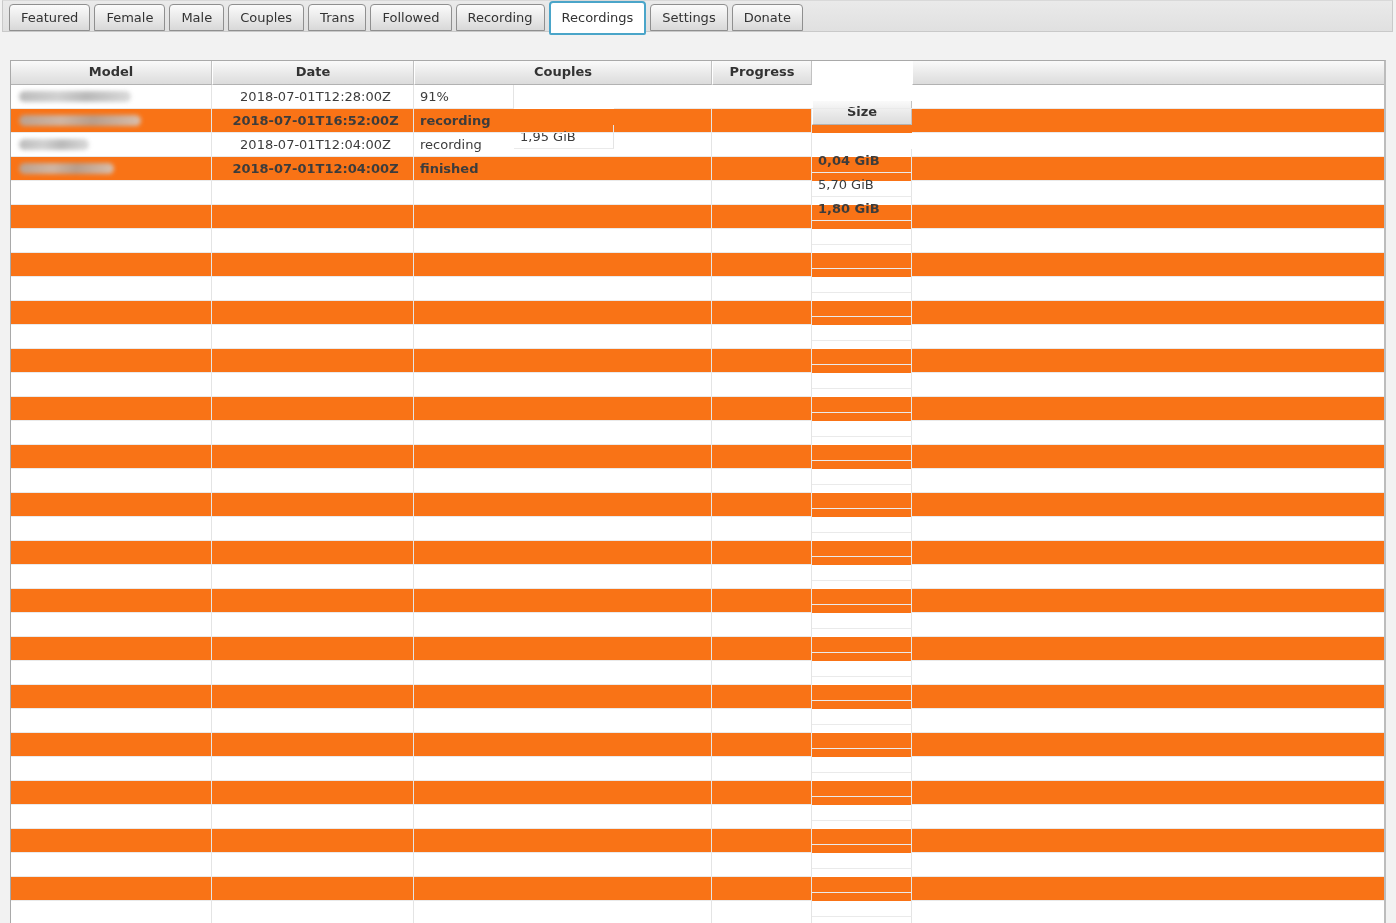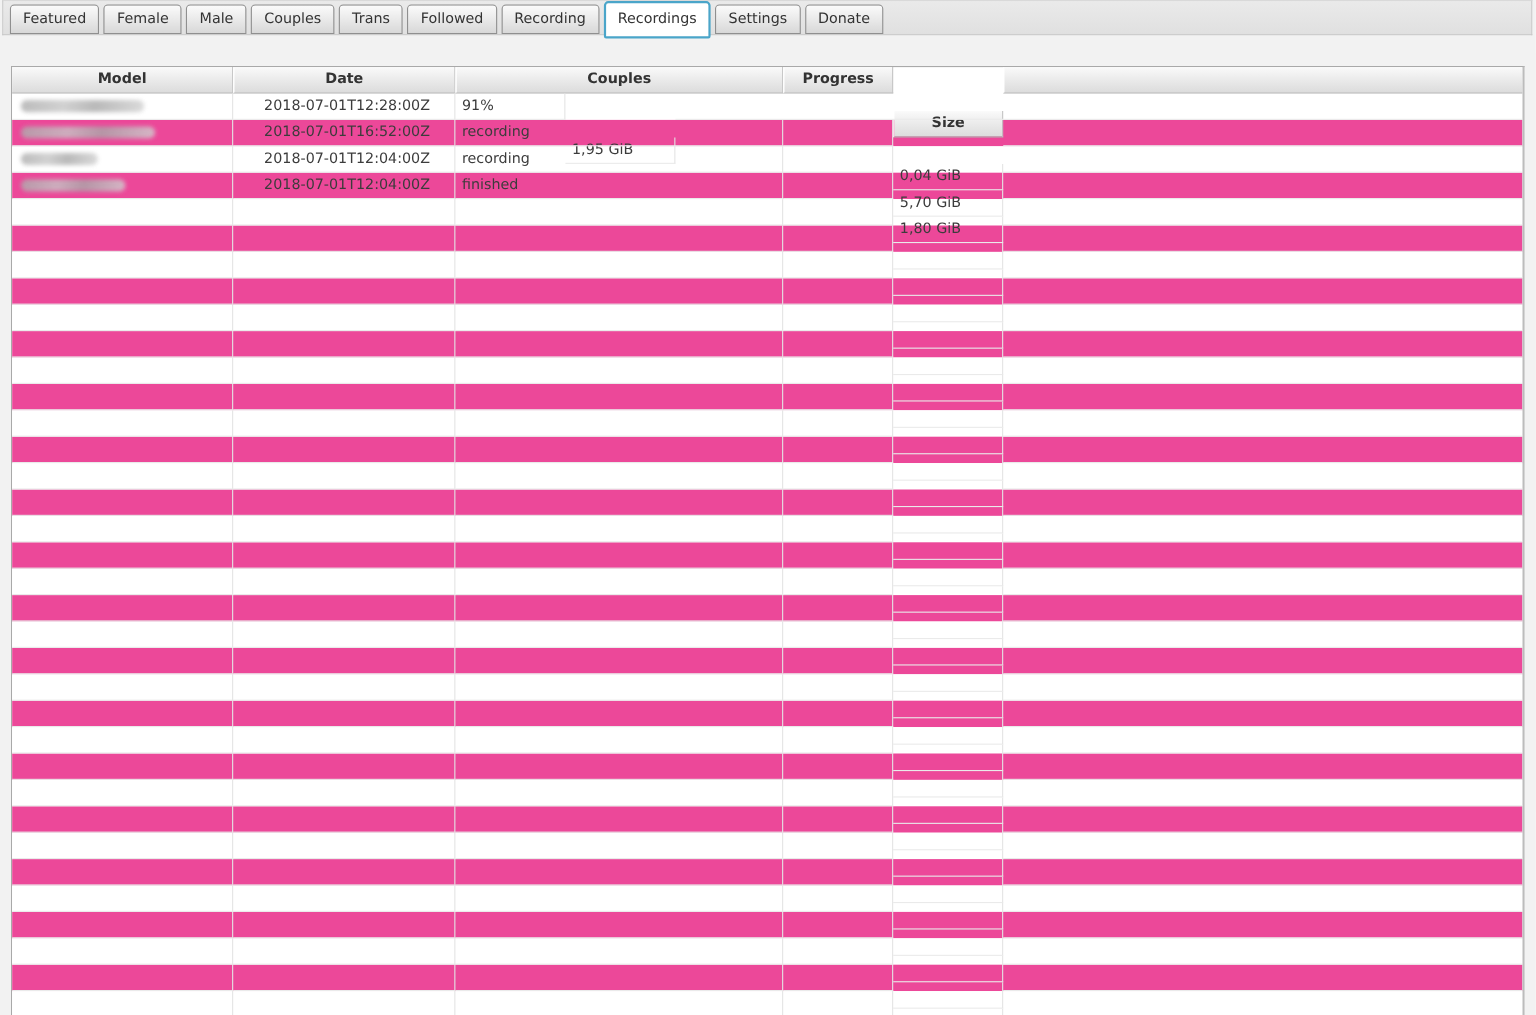--- a/index.html
+++ b/index.html
@@ -96,21 +96,21 @@
     overflow: hidden;
   }
   .th:first-child { border-left: none; }
   .th:last-child { border-right: none; }
 
   .tr {
     display: flex;
     height: 24px;
     background: #ffffff;
   }
-  .tr.stripe { background: #ec4899; }
+  .tr.stripe { background: #f97316; font-weight: bold; }
   .td {
     box-sizing: border-box;
     height: 24px;
     line-height: 23px;
     border-right: 1px solid #e4e4e4;
     border-bottom: 1px solid #eaeaea;
     padding-left: 6px;
     color: #3c3c3c;
     white-space: nowrap;
     overflow: hidden;

